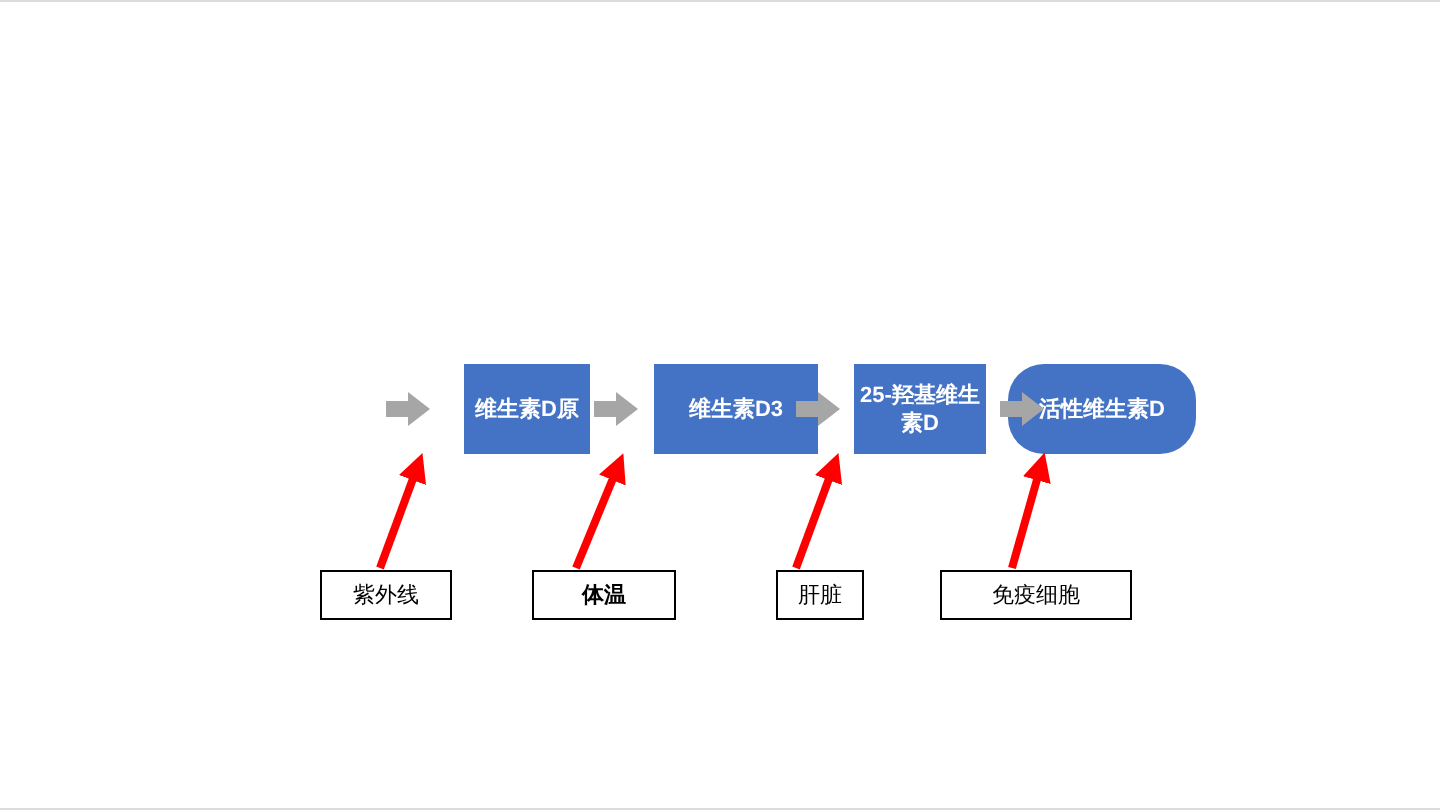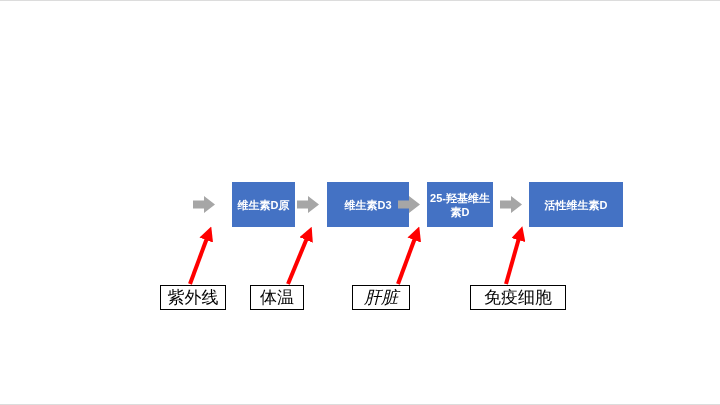--- a/index.html
+++ b/index.html
@@ -36,21 +36,21 @@
     align-items: center;
     justify-content: center;
     text-align: center;
     box-sizing: border-box;
     padding: 2px 3px;
   }
   #stage-0 { left: 122px; width: 64px; }
   #stage-1 { left: 232px; width: 63px; }
   #stage-2 { left: 327px; width: 82px; }
   #stage-3 { left: 427px; width: 66px; }
-  #stage-4 { left: 529px; width: 94px; }
+  #stage-4 { left: 504px; width: 94px; border-radius: 18px; }
   
   .connector {
     position: absolute;
     top: 195px;
     width: 22px;
     height: 17px;
   }
   .connector polygon { fill: var(--connector-arrow, #A6A6A6); }
   #conn-0 { left: 193px; }
   #conn-1 { left: 297px; }
@@ -74,26 +74,26 @@
   .factor {
     position: absolute;
     top: 284px;
     height: 25px;
     background: #ffffff;
     border: 1.5px solid var(--factor-label-border, #000000);
     box-sizing: border-box;
     display: flex;
     align-items: center;
     justify-content: center;
-    font-size: 17px;
+    font-size: 11px;
     color: #000000;
   }
   #factor-0 { left: 160px; width: 66px; }
-  #factor-1 { left: 250px; width: 54px; }
-  #factor-2 { left: 352px; width: 58px; font-style: italic; }
+  #factor-1 { left: 266px; width: 72px; font-weight: bold; }
+  #factor-2 { left: 388px; width: 44px; }
   #factor-3 { left: 470px; width: 96px; }
 </style>
 </head>
 <body>
 
 <div class="slide">
 
   <div class="stage" id="stage-1">维生素D原</div>
   <div class="stage" id="stage-2">维生素D3</div>
   <div class="stage" id="stage-3">25-羟基维生素D</div>

